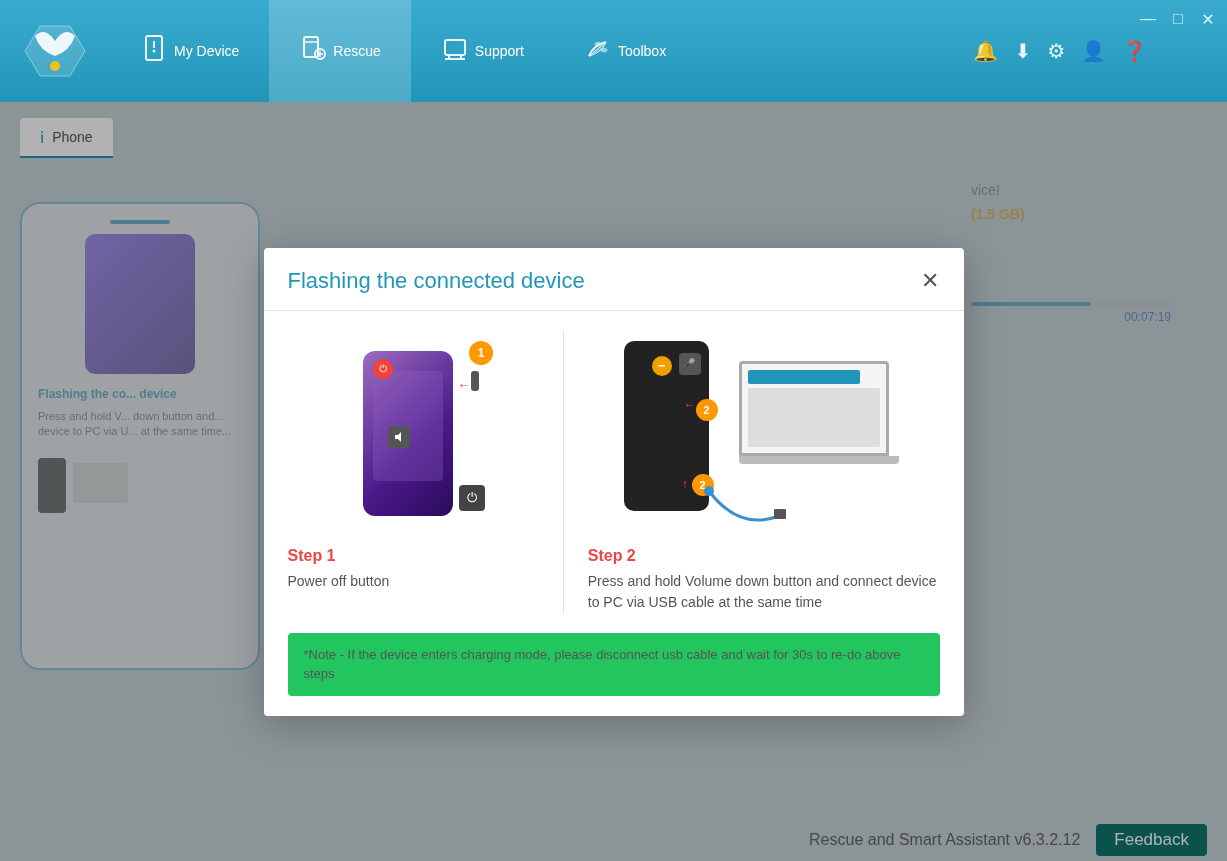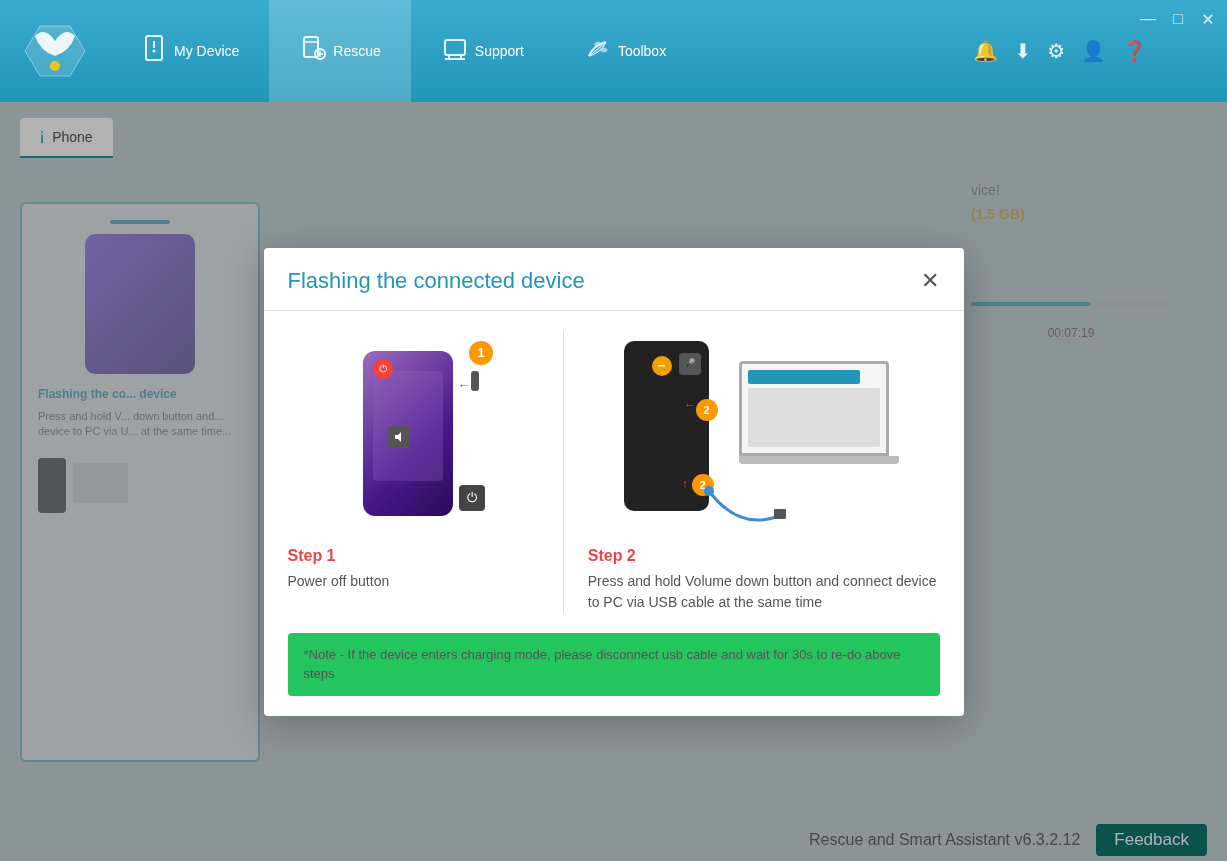--- a/index.html
+++ b/index.html
@@ -133,23 +133,23 @@
       top: 60px;
       left: 0; right: 0; bottom: 0;
       opacity: 0.5;
     }
 
     .device-card {
       position: absolute;
       top: 40px;
       left: 20px;
       width: 240px;
-      height: 560px;
+      height: 468px;
       background: #fff;
-      border-radius: 6px;
+      border-radius: 20px;
       border: 2px solid #4db6d4;
       padding: 16px;
       overflow: hidden;
     }
 
     .device-img {
       width: 110px;
       height: 140px;
       background: linear-gradient(135deg, #7c4dff 0%, #3d1a8e 100%);
       border-radius: 10px;
@@ -634,21 +634,21 @@
       </div>
     </div>
 
     <div style="position:absolute; right:56px; top:20px;">
       <div style="color:#666; font-size:14px;">vice!</div>
       <div class="bg-size" style="margin-top:8px;">(1.5 GB)</div>
 
       <div style="margin-top:80px; width:200px; height:4px; background:#ccc; border-radius:2px; position:relative;">
         <div style="width:60%; height:100%; background:#2196b8; border-radius:2px;"></div>
       </div>
-      <div style="color:#701a75; font-size:12px; margin-top:20px; text-align:center;">00:07:19</div>
+      <div style="color:#1d4ed8; font-size:12px; margin-top:4px; text-align:right;">00:07:19</div>
     </div>
   </div>
 
   <div class="modal-overlay"></div>
 
   <div class="modal">
 
     <div class="modal-header">
       <span class="modal-title">Flashing the connected device</span>
       <span class="modal-close">✕</span>

